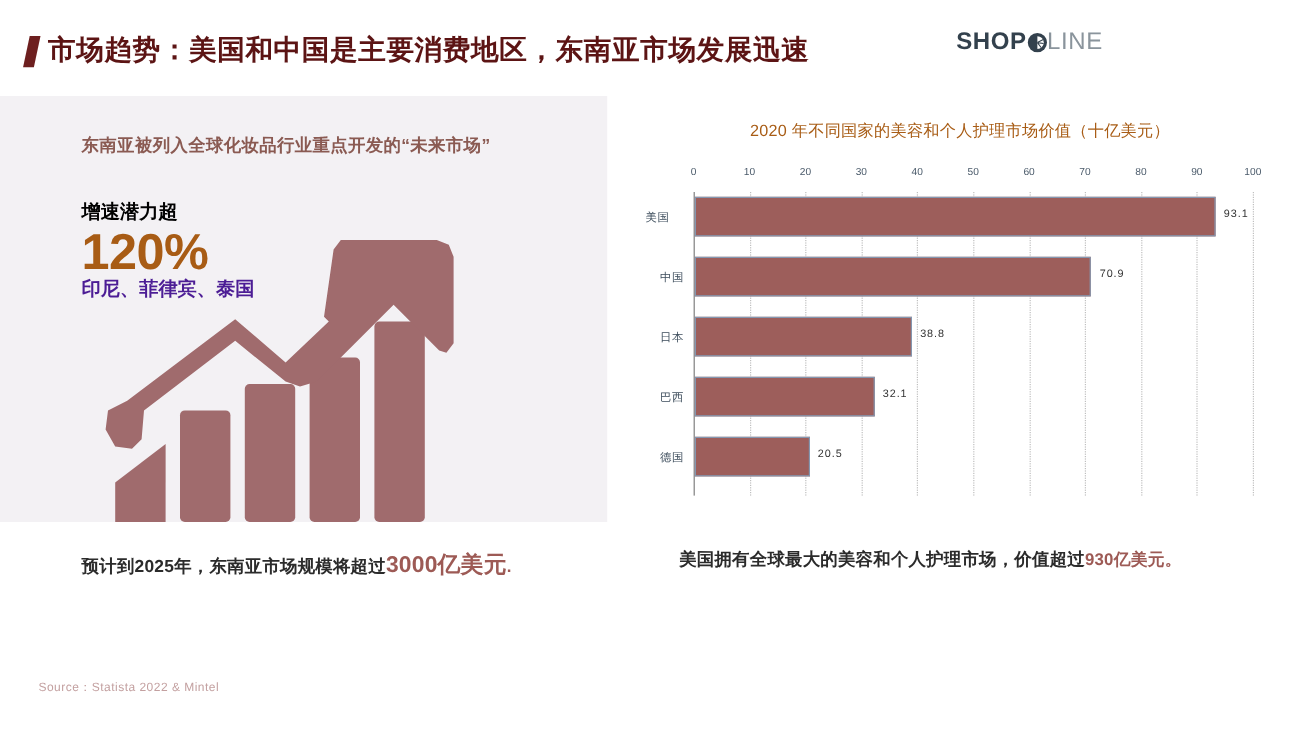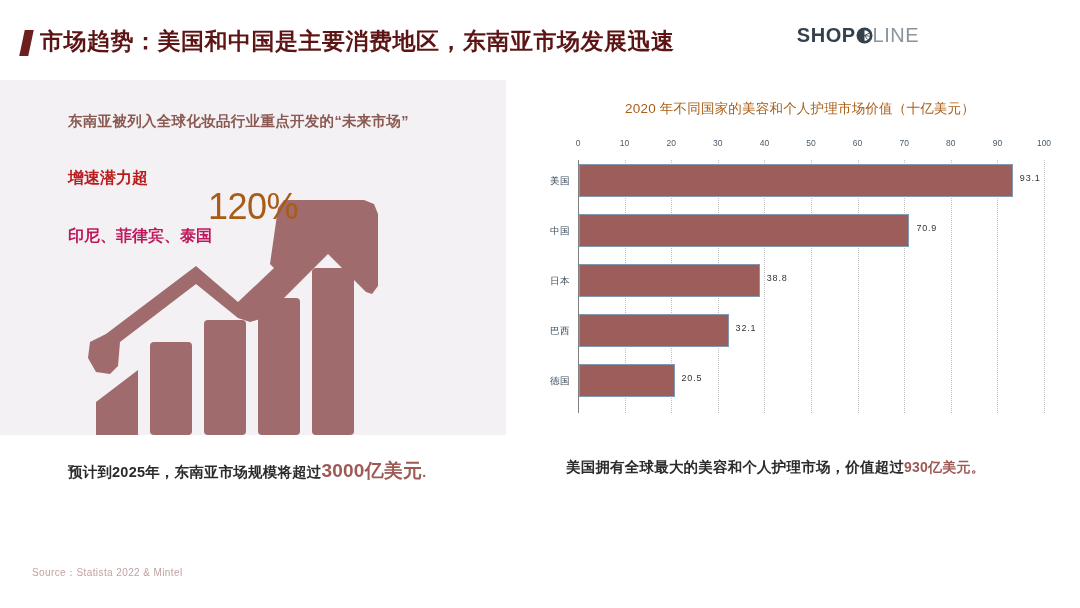--- a/index.html
+++ b/index.html
@@ -32,23 +32,23 @@
   
   .left-panel{
     position:absolute;left:0;top:80px;width:506px;height:355px;
     background:#f3f1f4;
   }
   .left-head{
     position:absolute;left:68px;top:112px;width:430px;
     font-size:14.5px;font-weight:bold;color:#8a5a52;letter-spacing:.3px;
   }
   .kpi{position:absolute;left:68px;top:168px;width:230px;z-index:3;}
-  .kpi-label{font-size:16px;font-weight:bold;color:#b91c1c;line-height:1.25;}
-  .kpi-value{font-size:36px;font-weight:normal;color:#a85c15;line-height:1.05;letter-spacing:-.5px;text-align:right;}
-  .kpi-sub{font-size:16px;font-weight:bold;color:#be185d;line-height:1.25;}
+  .kpi-label{font-size:16px;font-weight:bold;color:#000000;line-height:1.25;}
+  .kpi-value{font-size:42px;font-weight:bold;color:#a85c15;line-height:1.05;letter-spacing:-.5px;}
+  .kpi-sub{font-size:16px;font-weight:bold;color:#4c1d95;line-height:1.25;}
 
   .growth-art{position:absolute;left:78px;top:190px;width:330px;height:245px;z-index:1;}
   .growth-art svg{display:block;}
 
   .left-caption{
     position:absolute;left:68px;top:458px;width:440px;
     font-size:14.5px;font-weight:bold;color:#2b2b2b;letter-spacing:.2px;
   }
   .left-caption .hl{color:#9d5a55;font-size:19px;}
   .left-caption .dot{color:#9d5a55;font-size:14px;}
@@ -166,21 +166,21 @@
         <div class="tick" style="left: 372.8px;">80</div>
         <div class="gridline" style="left: 372.8px;"></div>
         <div class="tick" style="left: 419.4px;">90</div>
         <div class="gridline" style="left: 419.4px;"></div>
         <div class="tick" style="left: 466px;">100</div>
         <div class="gridline" style="left: 466px;"></div>
         <div class="bar-row" style="top: 26px; width: 466px;">
           <div class="bar" style="width: 433.846px; height: 33px; background: rgb(157, 94, 91); border-color: rgb(132, 151, 176);"></div>
           <div class="bar-val" style="left: 441.846px;">93.1</div>
         </div>
-        <div class="cat-label" style="left: -52px; top: 37px;">美国</div>
+        <div class="cat-label" style="left: -52px; top: 37px; text-align: center;">美国</div>
         <div class="bar-row" style="top: 76px; width: 466px;">
           <div class="bar" style="width: 330.394px; height: 33px; background: rgb(157, 94, 91); border-color: rgb(132, 151, 176);"></div>
           <div class="bar-val" style="left: 338.394px;">70.9</div>
         </div>
         <div class="cat-label" style="left: -52px; top: 87px;">中国</div>
         <div class="bar-row" style="top: 126px; width: 466px;">
           <div class="bar" style="width: 180.808px; height: 33px; background: rgb(157, 94, 91); border-color: rgb(132, 151, 176);"></div>
           <div class="bar-val" style="left: 188.808px;">38.8</div>
         </div>
         <div class="cat-label" style="left: -52px; top: 137px;">日本</div>

